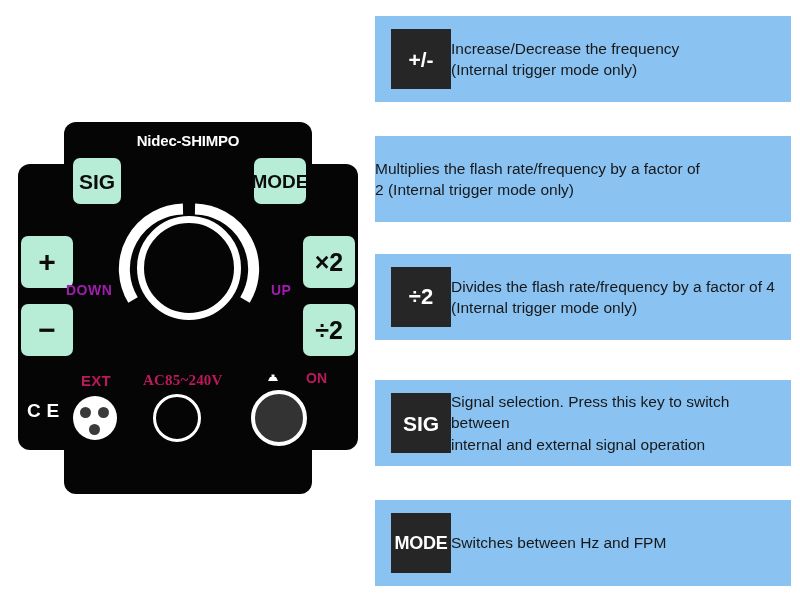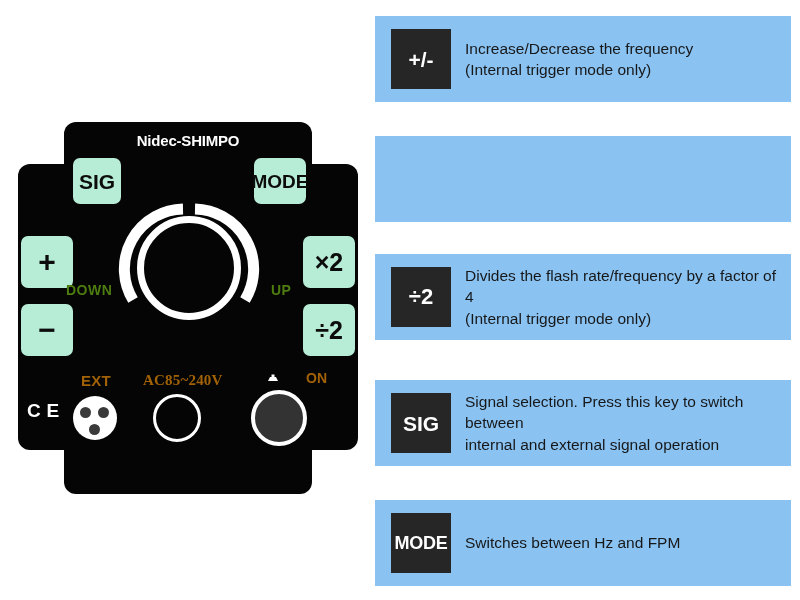--- a/index.html
+++ b/index.html
@@ -116,32 +116,32 @@
     box-sizing: border-box;
     background: #050505;
   }
   #dial-arc-svg {
     position: absolute;
     left: 0;
     top: 0;
   }
   .dial-dir {
     position: absolute;
-    color: #4d7c0f;
+    color: #a21caf;
     font-size: 14px;
     font-weight: bold;
     letter-spacing: 0.5px;
   }
   #dial-label-down { left: 48px;  top: 160px; }
   #dial-label-up   { left: 253px; top: 160px; }
 
   
   .bot-label {
     position: absolute;
-    color: #a16207;
+    color: #be185d;
     font-weight: bold;
     font-size: 15px;
     letter-spacing: 0.2px;
   }
   #ext-label  { left: 63px;  top: 250px; }
   #ac-label   { left: 125px; top: 250px; font-family: Liberation Serif, serif; }
   #on-label   { left: 262px; top: 248px; font-size: 14px; margin-left: 26px; }
 
   #ext-connector {
     position: absolute;
@@ -242,21 +242,21 @@
     user-select: none;
   }
   .legend-icon.f-pm   { font-size: 21px; }
   .legend-icon.f-x2   { font-size: 22px; }
   .legend-icon.f-div2 { font-size: 22px; }
   .legend-icon.f-sig  { font-size: 21px; }
   .legend-icon.f-mode { font-size: 18px; letter-spacing: -0.3px; }
 
   .legend-text {
     flex: 1 1 auto;
-    margin-left: 14px;
+    margin-left: 0;
     margin-right: 10px;
     color: #17181a;
     font-size: 15.5px;
     line-height: 1.36;
     white-space: pre-line;
   }
 </style>
 </head>
 <body>
 
@@ -320,20 +320,22 @@
 
 <div id="legend">
 
   <div class="legend-row r0">
     <div class="legend-icon f-pm">+/-</div>
     <div class="legend-text">Increase/Decrease the frequency
 (Internal trigger mode only)</div>
   </div>
 
   <div class="legend-row r1">
+    <div class="legend-text">Multiplies the flash rate/frequency by a factor of
+2 (Internal trigger mode only)</div>
   </div>
 
   <div class="legend-row r2">
     <div class="legend-icon f-div2">÷2</div>
     <div class="legend-text">Divides the flash rate/frequency by a factor of 4
 (Internal trigger mode only)</div>
   </div>
 
   <div class="legend-row r3">
     <div class="legend-icon f-sig">SIG</div>

